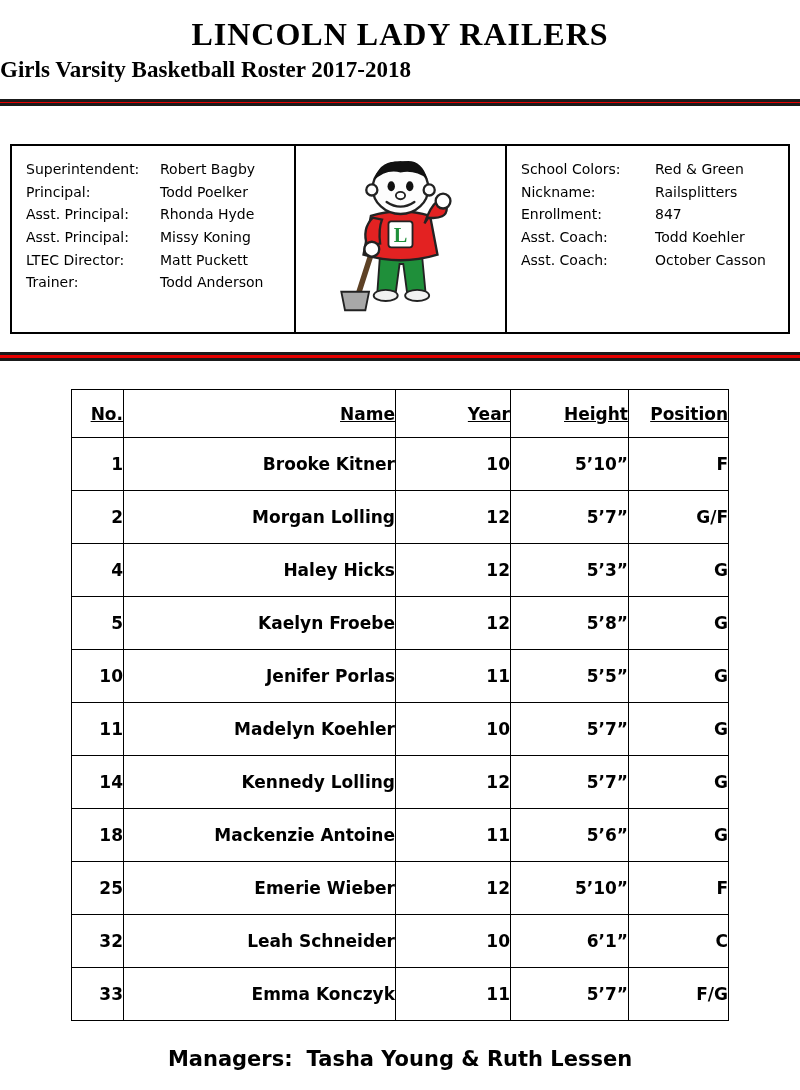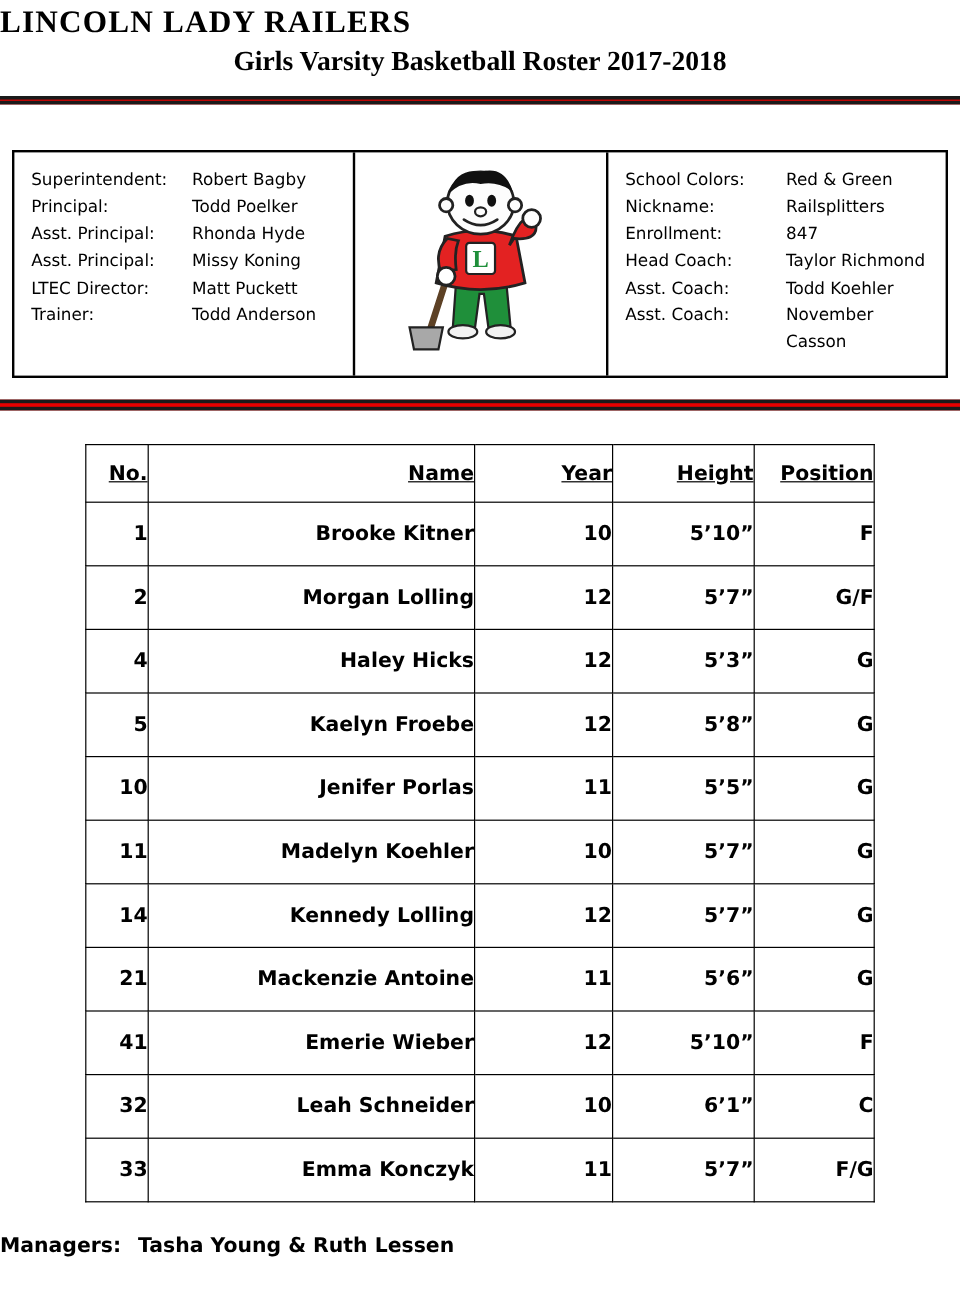--- a/index.html
+++ b/index.html
@@ -11,30 +11,30 @@
     color: #000;
     font-family: "DejaVu Sans", "Liberation Sans", sans-serif;
     overflow: hidden;
   }
   .page { width: 800px; height: 1090px; position: relative; }
 
   
   .title {
     font-family: "Liberation Serif", "DejaVu Serif", serif;
     font-weight: bold;
-    font-size: 26px;
+    font-size: 32px;
     letter-spacing: 1px;
-    text-align: left;
-    margin-top: 4px;
+    text-align: center;
+    margin-top: 16px;
   }
   .subtitle {
     font-family: "Liberation Serif", "DejaVu Serif", serif;
     font-weight: bold;
     font-size: 23px;
-    text-align: center;
+    text-align: left;
     margin-top: 4px;
   }
 
   
   .separator {
     height: 7px;
     background: #e60000;
     border-top: 3px solid #1a1a1a;
     border-bottom: 3px solid #1a1a1a;
   }
@@ -84,23 +84,23 @@
   }
   table.roster td { height: 53px; }
   col.c-no { width: 52px; }
   col.c-name { width: 272px; }
   col.c-year { width: 115px; }
   col.c-height { width: 118px; }
   col.c-pos { width: 100px; }
 
   
   .footer {
-    text-align: left;
+    text-align: center;
     font-weight: bold;
-    font-size: 17px;
+    font-size: 21px;
     margin-top: 26px;
   }
   .footer .gap { display: inline-block; width: 14px; }
 </style>
 </head>
 <body>
 
 <div class="page">
 
   <div class="title">LINCOLN LADY RAILERS</div>
@@ -183,30 +183,26 @@
         </div>
         <div class="info-row">
           <span class="info-label">Nickname:</span>
           <span class="info-value">Railsplitters</span>
         </div>
         <div class="info-row">
           <span class="info-label">Enrollment:</span>
           <span class="info-value">847</span>
         </div>
         <div class="info-row">
-          <span class="info-label">Head Coach:</span>
-          <span class="info-value">Taylor Richmond</span>
-        </div>
-        <div class="info-row">
           <span class="info-label">Asst. Coach:</span>
           <span class="info-value">Todd Koehler</span>
         </div>
         <div class="info-row">
           <span class="info-label">Asst. Coach:</span>
-          <span class="info-value">November Casson</span>
+          <span class="info-value">October Casson</span>
         </div>
       </div>
   </div>
 
   <div class="separator second"></div>
 
   <table class="roster">
     <colgroup>
       <col class="c-no">
         <col class="c-name">
@@ -267,28 +263,28 @@
           <td>G</td>
         </tr>
         <tr>
           <td>14</td>
           <td>Kennedy Lolling</td>
           <td>12</td>
           <td>5’7”</td>
           <td>G</td>
         </tr>
         <tr>
-          <td>21</td>
+          <td>18</td>
           <td>Mackenzie Antoine</td>
           <td>11</td>
           <td>5’6”</td>
           <td>G</td>
         </tr>
         <tr>
-          <td>41</td>
+          <td>25</td>
           <td>Emerie Wieber</td>
           <td>12</td>
           <td>5’10”</td>
           <td>F</td>
         </tr>
         <tr>
           <td>32</td>
           <td>Leah Schneider</td>
           <td>10</td>
           <td>6’1”</td>

